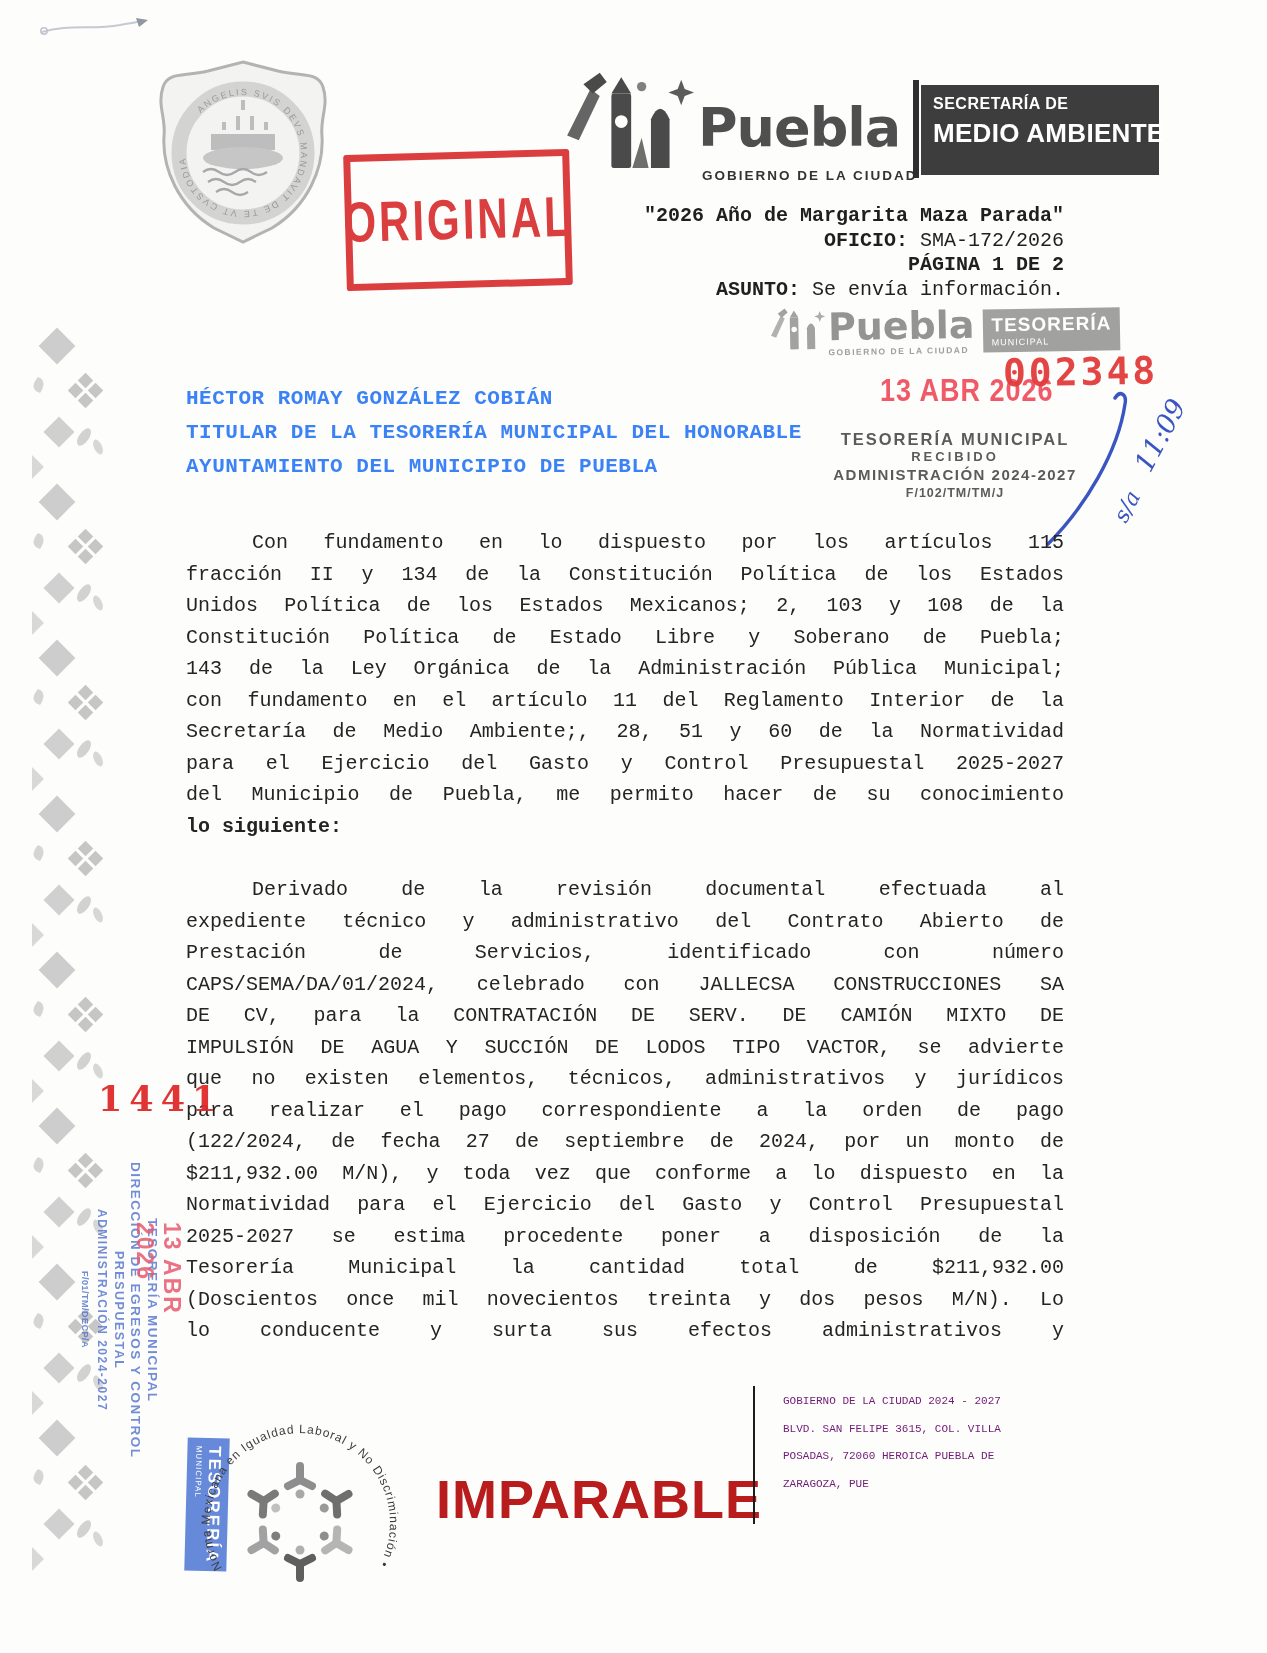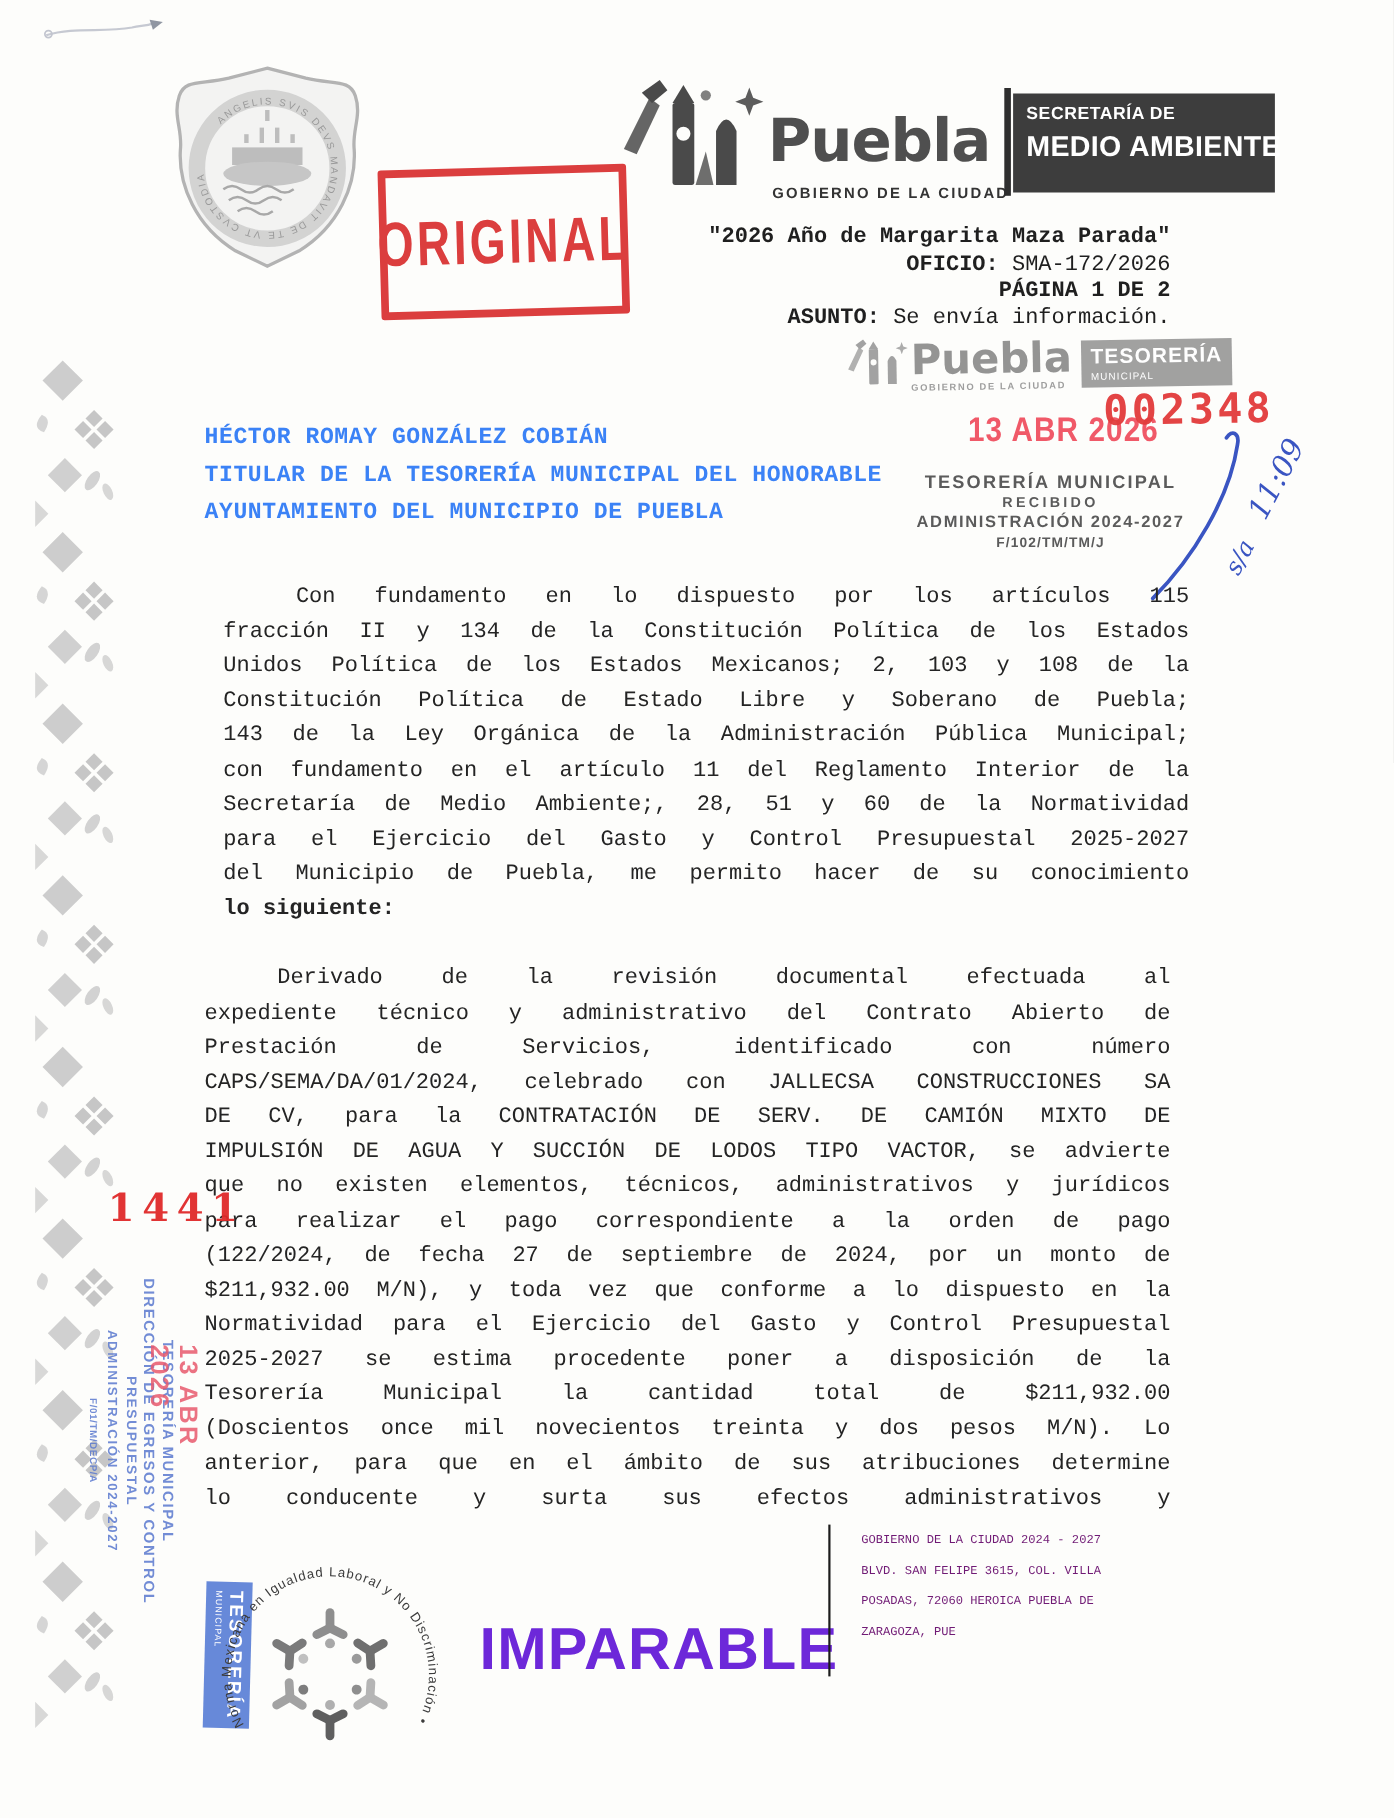--- a/index.html
+++ b/index.html
@@ -68,21 +68,21 @@
   
   .handwriting{position:absolute;left:1030px;top:382px;width:170px;height:175px;}
   
   .recipient{position:absolute;left:186px;top:382px;
     font-family:"Liberation Mono","DejaVu Sans Mono",monospace;font-weight:700;
     font-size:21px;line-height:34px;letter-spacing:.5px;color:#3b82f6;white-space:nowrap;}
   
   .para{position:absolute;left:186px;width:878px;
     font-family:"Liberation Mono","DejaVu Sans Mono",monospace;font-size:20px;
     line-height:31.5px;color:#242424;}
-  .para.p1{top:527px;margin-left:17px;}
+  .para.p1{top:527px;}
   .para.p2{top:874px;}
   .para .bline{text-align:justify;text-align-last:justify;white-space:normal;}
   .para .bline:first-child{padding-left:66px;}
   .para.p1 .bline:last-child{text-align-last:left;font-weight:bold;}
   
   .v-office{position:absolute;left:76px;top:1140px;height:340px;writing-mode:vertical-rl;
     color:#5a79cf;text-align:center;opacity:.85;letter-spacing:1.5px;font-weight:600;}
   .v-office div{line-height:17px;}
   .v-office div:nth-child(1){font-size:13.5px;}
   .v-office div:nth-child(2){font-size:13.5px;}
@@ -94,21 +94,21 @@
     background:rgba(76,116,210,.85);color:#fff;padding:8px 5px;transform:rotate(1.5deg);}
   .blue-box .t{font-size:17px;font-weight:800;letter-spacing:2px;line-height:20px;}
   .blue-box .m{font-size:8px;letter-spacing:1px;line-height:12px;}
   
   .norma-logo{position:absolute;left:192px;top:1406px;width:216px;height:224px;}
   .capital-row{position:absolute;left:408px;top:1424px;display:flex;align-items:center;}
   .capital-row .w{flex:0 0 auto;}
   .capital-l1{font-family:"Liberation Sans",sans-serif;font-weight:800;font-size:35px;
     letter-spacing:11px;color:#4d4d4d;margin:0 2px;white-space:nowrap;}
   .capital-l2{position:absolute;left:436px;top:1468px;font-family:"Liberation Sans",sans-serif;
-    font-weight:800;font-size:54px;letter-spacing:1px;color:#6d28d9;white-space:nowrap;}
+    font-weight:800;font-size:54px;letter-spacing:1px;color:#b91c1c;white-space:nowrap;}
   .f-divider{position:absolute;left:753px;top:1386px;width:2px;height:138px;background:#1c1c1c;}
   .address{position:absolute;left:783px;top:1388px;
     font-family:"Liberation Mono","DejaVu Sans Mono",monospace;font-size:11px;
     line-height:27.5px;color:#701a75;white-space:nowrap;}
   
   .top-scribble{position:absolute;left:28px;top:2px;width:300px;height:42px;}
 </style>
 </head>
 <body>
 
@@ -269,21 +269,20 @@
       <div class="bline">DE CV, para la CONTRATACIÓN DE SERV. DE CAMIÓN MIXTO DE</div>
       <div class="bline">IMPULSIÓN DE AGUA Y SUCCIÓN DE LODOS TIPO VACTOR, se advierte</div>
       <div class="bline">que no existen elementos, técnicos, administrativos y jurídicos</div>
       <div class="bline">para realizar el pago correspondiente a la orden de pago</div>
       <div class="bline">(122/2024, de fecha 27 de septiembre de 2024, por un monto de</div>
       <div class="bline">$211,932.00 M/N), y toda vez que conforme a lo dispuesto en la</div>
       <div class="bline">Normatividad para el Ejercicio del Gasto y Control Presupuestal</div>
       <div class="bline">2025-2027 se estima procedente poner a disposición de la</div>
       <div class="bline">Tesorería Municipal la cantidad total de $211,932.00</div>
       <div class="bline">(Doscientos once mil novecientos treinta y dos pesos M/N). Lo</div>
-      <div class="bline">anterior, para que en el ámbito de sus atribuciones determine</div>
       <div class="bline">lo conducente y surta sus efectos administrativos y</div>
     </div>
 
   <div class="num-1441">1441</div>
 
   <div class="v-office">
       <div>TESORERÍA MUNICIPAL</div>
       <div>DIRECCIÓN DE EGRESOS Y CONTROL</div>
       <div>PRESUPUESTAL</div>
       <div>ADMINISTRACIÓN 2024-2027</div>

